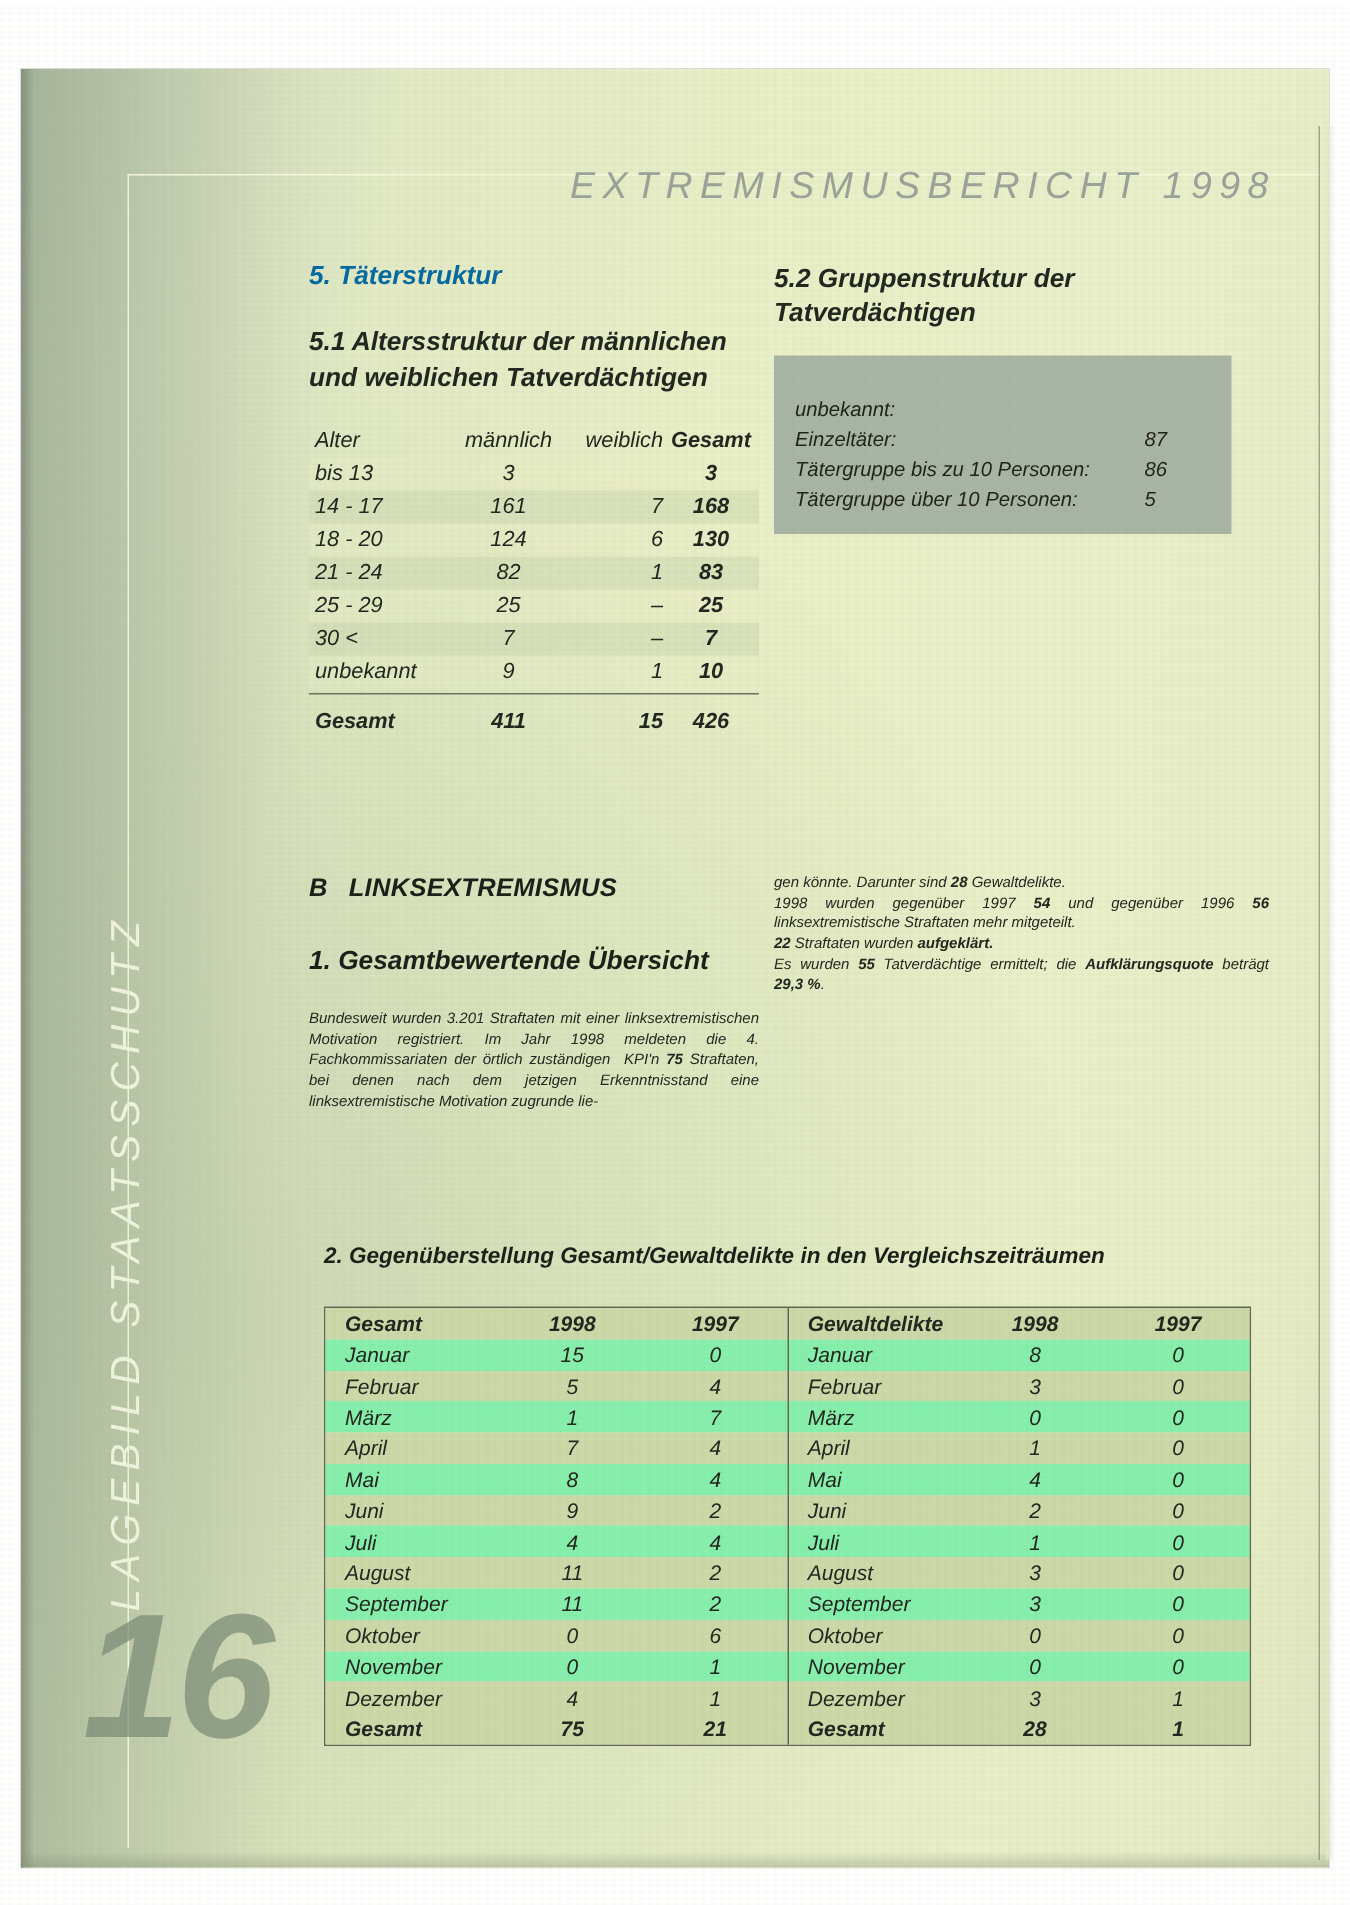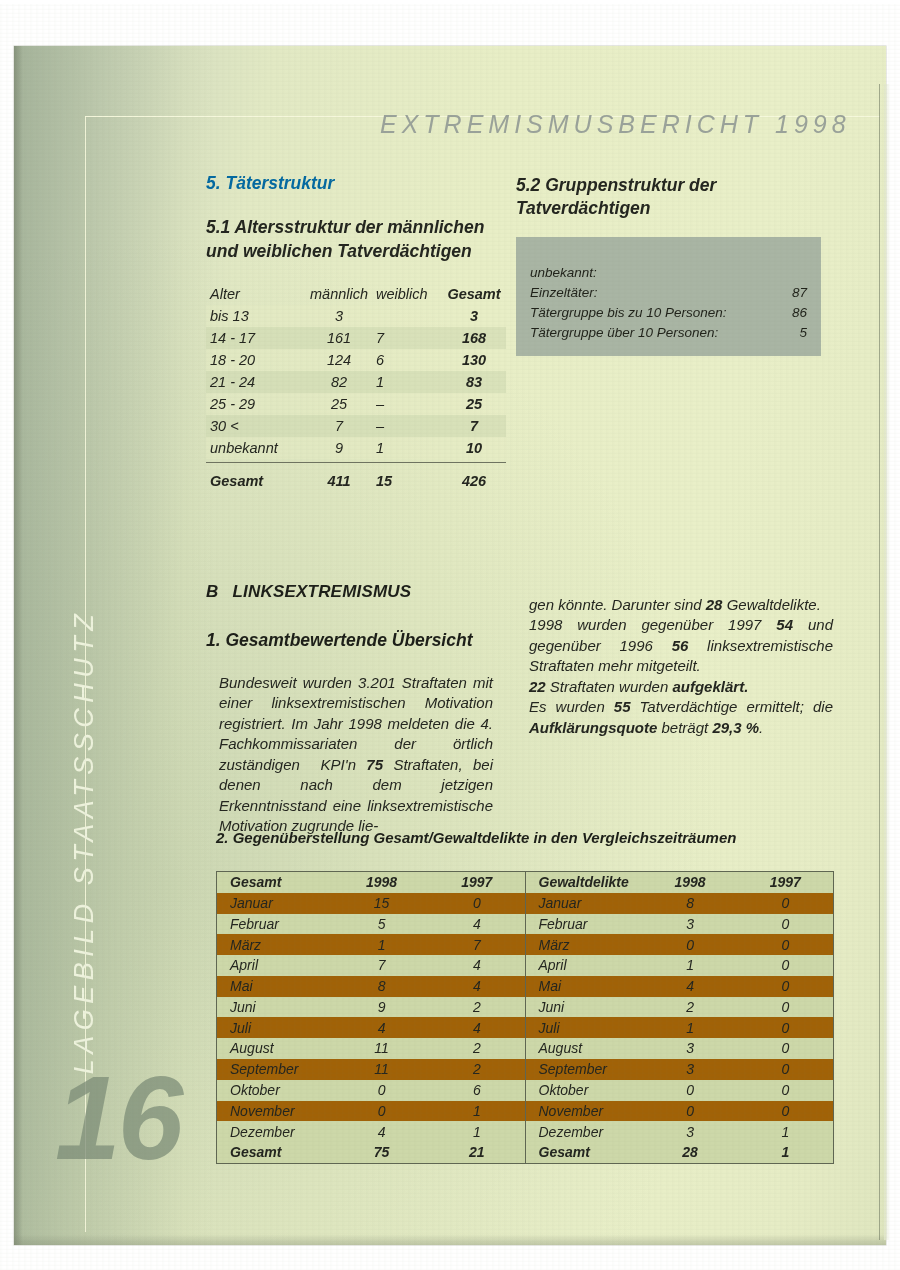--- a/index.html
+++ b/index.html
@@ -142,58 +142,58 @@
     line-height: 1.34;
   }
 
   
   table.tbl { border-collapse: collapse; width: 100%; font-size: 14.5px; color: #23251f; }
   table.tbl td, table.tbl th { padding: 2.5px 0 3.5px 0; font-weight: 400; text-align: right; }
   table.tbl th { font-weight: 400; }
   .age-tbl { width: 296px; }
   .age-tbl td.lbl, .age-tbl th.lbl { text-align: left; padding-left: 4px; width: 92px; }
   .age-tbl td.c2, .age-tbl th.c2 { width: 74px; text-align: center; }
-  .age-tbl td.c3, .age-tbl th.c3 { width: 66px; text-align: left; }
+  .age-tbl td.c3, .age-tbl th.c3 { width: 66px; text-align: right; }
   .age-tbl td.c4, .age-tbl th.c4 { width: 64px; text-align: center; }
   .age-tbl th.c4, .age-tbl td.c4 { font-weight: 700; }
   .age-tbl tr.band-a td { background: rgba(206,216,176,0.55); }
   .age-tbl tr.band-b td { background: rgba(232,238,198,0.35); }
   .age-tbl tr.totalrow td { font-weight: 700; background: transparent; padding-top: 7px; }
   .rule-row td { padding: 0; height: 1px; }
   .rule-row .rule { height: 1px; background: #6e7360; width: 100%; }
 
   
   .group-box {
     width: 305px;
     background: #a9b5a4;
     padding: 26px 14px 13px 14px;
     box-sizing: border-box;
   }
   .group-box table { width: 100%; border-collapse: collapse; font-size: 13.5px; color: #1f2119; }
   .group-box td { padding: 2.5px 0; }
-  .group-box td.val { text-align: right; width: 44px; }
+  .group-box td.val { width: 44px; }
 
   
   h3.bhead {
     margin: 0;
     font-size: 17px;
     font-weight: 700;
     letter-spacing: 0.2px;
     color: #1c1e18;
   }
   h3.bhead .b-letter { margin-right: 14px; }
   h4.subhead {
     margin: 0;
     font-size: 17.5px;
     font-weight: 700;
     color: #1c1e18;
   }
   p.body {
-    margin: 13px;
-    font-size: 15px;
+    margin: 0;
+    font-size: 10px;
     line-height: 1.365;
     color: #23251f;
     text-align: justify;
     hyphens: manual;
   }
   p.body b { font-weight: 700; }
 
   
   h4.secbottom {
     margin: 0;
@@ -215,21 +215,21 @@
   .bt-half table { width: 100%; border-collapse: collapse; font-size: 14px; color: #23251f; }
   .bt-half td, .bt-half th {
     padding: 2.2px 0 2.6px 0;
     font-weight: 400;
     text-align: center;
   }
   .bt-half th { font-weight: 700; }
   .bt-half .lbl { text-align: left; padding-left: 13px; }
   .bt-half .c-y { width: 31%; }
   .bt-half tr.band-a td, .bt-half tr.band-a th { background: #cdd8a9; }
-  .bt-half tr.band-b td, .bt-half tr.band-b th { background: #a16207; }
+  .bt-half tr.band-b td, .bt-half tr.band-b th { background: #86efac; }
   .bt-half tr.headrow th { background: #cdd8a9; }
   .bt-half tr.totrow td { font-weight: 700; background: #cdd8a9; }
   .bt-divider { width: 1px; background: #5f6652; }
 
   
   .grain {
     position: absolute; left: 0; top: 0; width: 900px; height: 1270px;
     pointer-events: none;
     opacity: 0.10;
     background-image:

